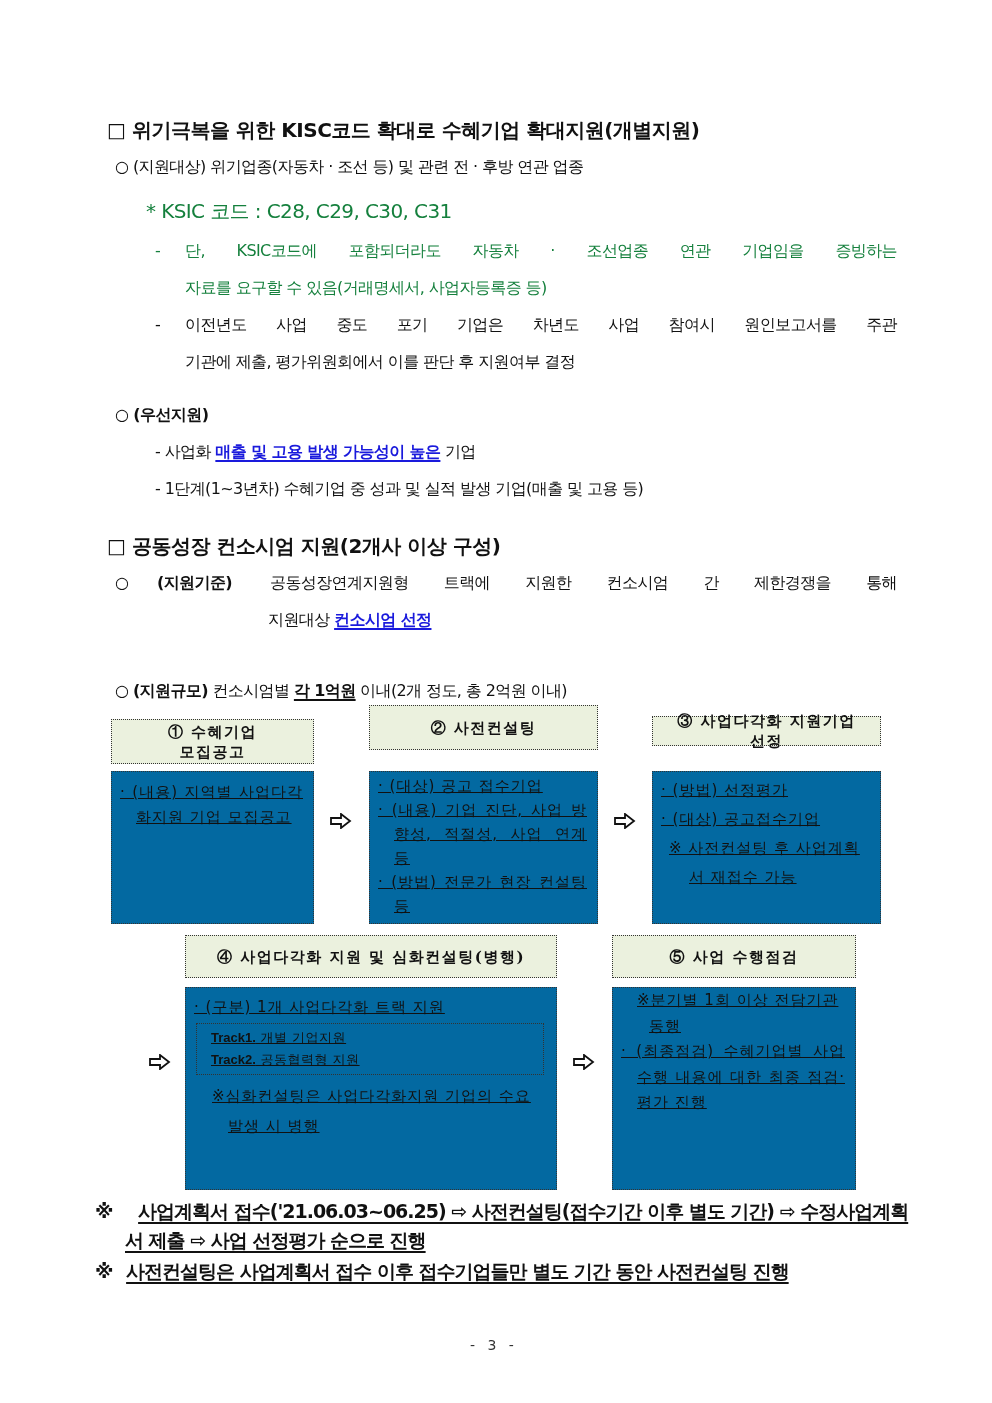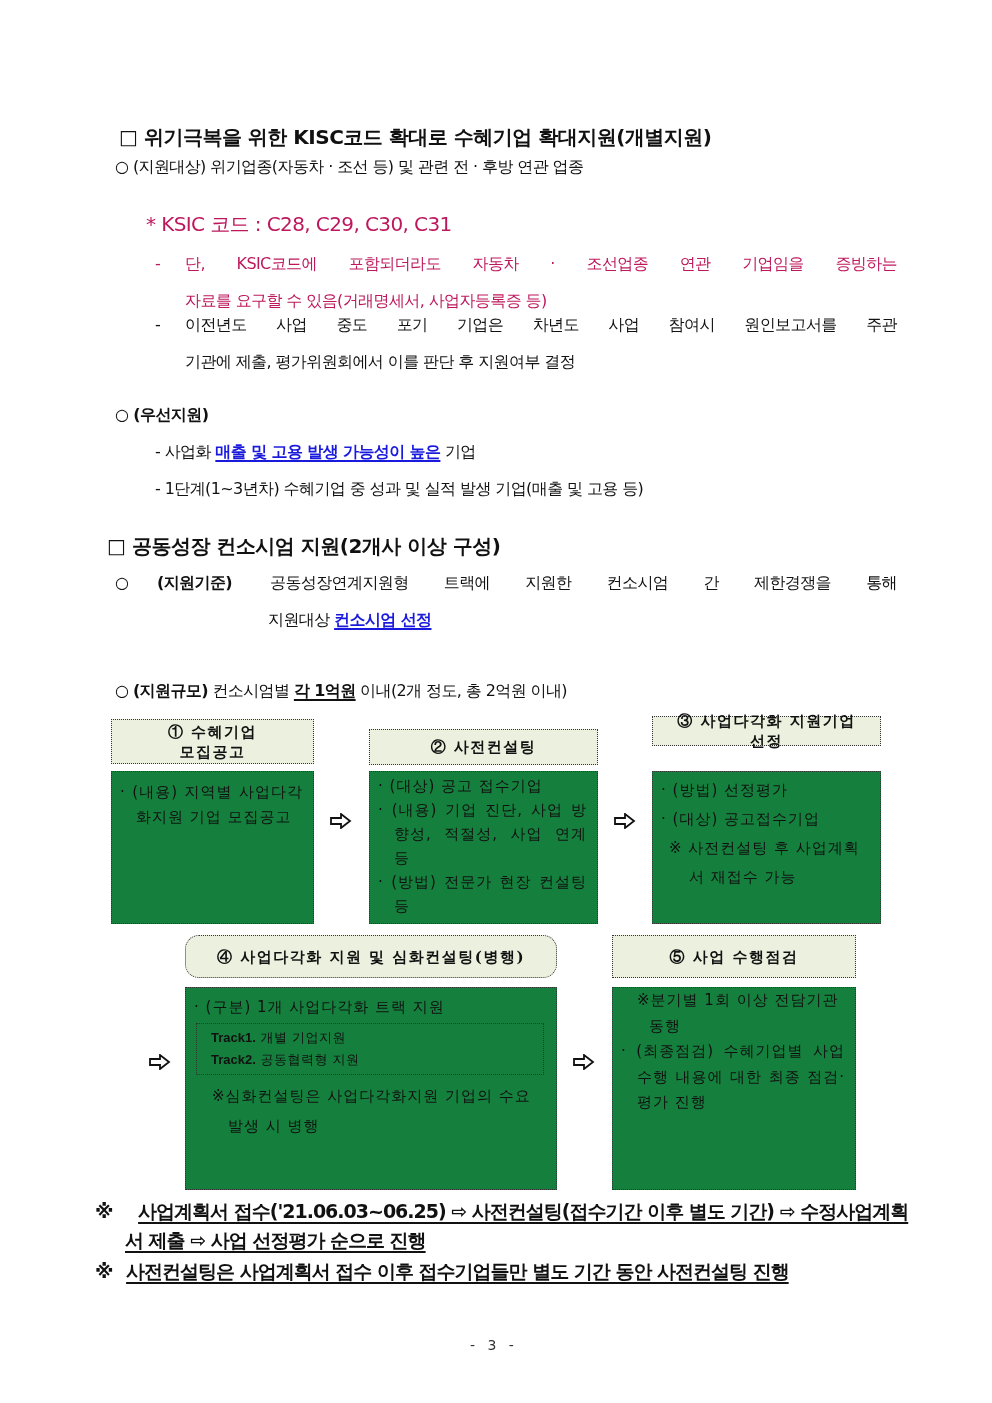--- a/index.html
+++ b/index.html
@@ -1,45 +1,45 @@
 <!DOCTYPE html>
 <html><head>
 <meta charset="utf-8">
 <style>
   html, body { margin: 0; padding: 0; background: #ffffff; }
   body { width: 992px; height: 1403px; position: relative; overflow: hidden;
          font-family: "DejaVu Sans", "Liberation Sans", sans-serif; color: #111; }
   .abs { position: absolute; white-space: nowrap; }
   .h1 { font-size: 20px; font-weight: bold; letter-spacing: -0.5px; }
   .t { font-size: 16px; letter-spacing: -0.6px; }
-  .blue { color: #be185d; margin-top: 13px; }
+  .blue { color: #15803d; }
   .link { color: #1a1adc; font-weight: bold; text-decoration: underline; text-decoration-thickness: 2px; text-underline-offset: 3px; }
   .uline { text-decoration: underline; text-decoration-thickness: 1.5px; text-underline-offset: 3px; }
   .bold { font-weight: bold; }
   .justify { white-space: normal; text-align: justify; text-align-last: justify; }
 
   .box { position: absolute; border: 1px dotted #333; box-sizing: border-box; }
   .hdr { background: #ebf1de; display: flex; align-items: center; justify-content: center;
          text-align: center; font-weight: bold; font-size: 15px; letter-spacing: 1.5px; line-height: 20px;
          font-family: "DejaVu Serif", "Liberation Serif", serif; }
-  .body { background: #15803d; font-size: 15px; letter-spacing: 1px; line-height: 24.5px;
-          padding: 8px 10px 4px 8px; font-family: "DejaVu Sans", sans-serif; white-space: normal; }
+  .body { background: #0369a1; font-size: 15px; letter-spacing: 1px; line-height: 24.5px;
+          padding: 8px 10px 4px 8px; font-family: "DejaVu Sans", sans-serif; white-space: normal; text-decoration: underline; }
   .body .li { padding-left: 16px; text-indent: -16px; text-align: justify; }
   .body .note { padding-left: 28px; text-indent: -20px; }
   .arrow { position: absolute; width: 22px; height: 16px; }
   .track-box { border: 1px dotted #333; margin: 1px 2px 6px 2px; padding: 3px 14px; font-size: 13px; line-height: 22px; letter-spacing: 0.5px; }
   .track-box b { font-family: "Liberation Sans", sans-serif; letter-spacing: 0; }
   .footnote { font-size: 19px; font-weight: bold; letter-spacing: -1px; }
   .footnote .u { text-decoration: underline; text-decoration-thickness: 1.5px; text-underline-offset: 4px; }
   .pagenum { font-size: 14px; color: #333; letter-spacing: 4px; }
 </style>
 </head>
 <body>
 
-<div class="abs h1" style="left:107px; top:124px;margin-left:12px;">
+<div class="abs h1" style="left:107px; top:117px;">
   <span>□</span>
   <span>위기극복을 위한 KISC코드 확대로 수혜기업 확대지원(개별지원)</span>
 </div>
 
 <div class="abs t" style="left:115px; top:157px;">
   <span>○</span>
   <span>(지원대상) 위기업종(자동차 · 조선 등) 및 관련 전 · 후방 연관 업종</span>
 </div>
 
 <div class="abs t blue" style="left:146px; top:198px; font-size:20px;">* KSIC 코드 : C28, C29, C30, C31</div>
@@ -87,21 +87,21 @@
     </div>
 </div>
 <div class="box body" style="left:111px; top:771px; width:203px; height:153px;">
   <div class="li">· (내용) 지역별 사업다각화지원 기업 모집공고</div>
 </div>
 
 <svg class="arrow" style="left:330px; top:813px;" viewBox="0 0 22 16">
     <path d="M1 5 H11 V1 L20 8 L11 15 V11 H1 Z" fill="#fff" stroke="#111" stroke-width="1.8"></path>
   </svg>
 
-<div class="box hdr" style="left:369px; top:729px; width:229px; height:36px;">
+<div class="box hdr" style="left:369px; top:705px; width:229px; height:45px;">
   <div>② 사전컨설팅</div>
 </div>
 <div class="box body" style="left:369px; top:771px; width:229px; height:153px; line-height:24px; padding-top:2px;">
   <div class="li">· (대상) 공고 접수기업</div>
   <div class="li">· (내용) 기업 진단, 사업 방향성, 적절성, 사업 연계 등</div>
   <div class="li">· (방법) 전문가 현장 컨설팅 등</div>
 </div>
 
 <svg class="arrow" style="left:614px; top:813px;" viewBox="0 0 22 16">
     <path d="M1 5 H11 V1 L20 8 L11 15 V11 H1 Z" fill="#fff" stroke="#111" stroke-width="1.8"></path>
@@ -116,21 +116,21 @@
 <div class="box body" style="left:652px; top:771px; width:229px; height:153px; line-height:29px; padding-top:4px;">
   <div class="li">· (방법) 선정평가</div>
   <div class="li">· (대상) 공고접수기업</div>
   <div class="note">※ 사전컨설팅 후 사업계획서 재접수 가능</div>
 </div>
 
 <svg class="arrow" style="left:149px; top:1054px;" viewBox="0 0 22 16">
     <path d="M1 5 H11 V1 L20 8 L11 15 V11 H1 Z" fill="#fff" stroke="#111" stroke-width="1.8"></path>
   </svg>
 
-<div class="box hdr" style="left:185px; top:935px; width:372px; height:43px;border-radius:14px;">
+<div class="box hdr" style="left:185px; top:935px; width:372px; height:43px;">
   <div>④ 사업다각화 지원 및 심화컨설팅(병행)</div>
 </div>
 <div class="box body" style="left:185px; top:987px; width:372px; height:203px; line-height:30px; padding-top:4px;">
   <div class="li">· (구분) 1개 사업다각화 트랙 지원</div>
   <div class="track-box">
     <div><b>Track1.</b><span> 개별 기업지원</span></div>
     <div><b>Track2.</b><span> 공동협력형 지원</span></div>
   </div>
   <div class="note" style="padding-left:34px; text-indent:-16px;">※심화컨설팅은 사업다각화지원 기업의 수요 발생 시 병행</div>
 </div>

